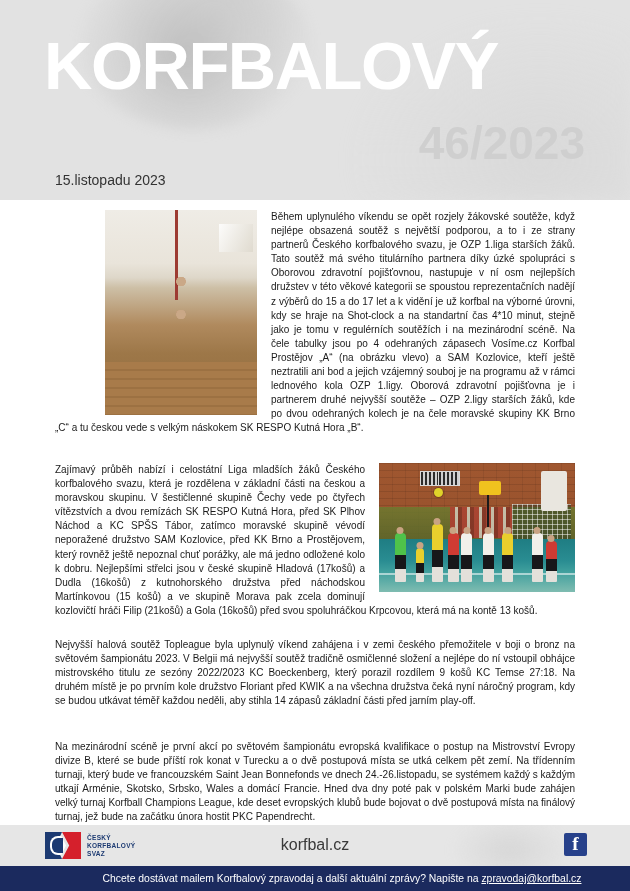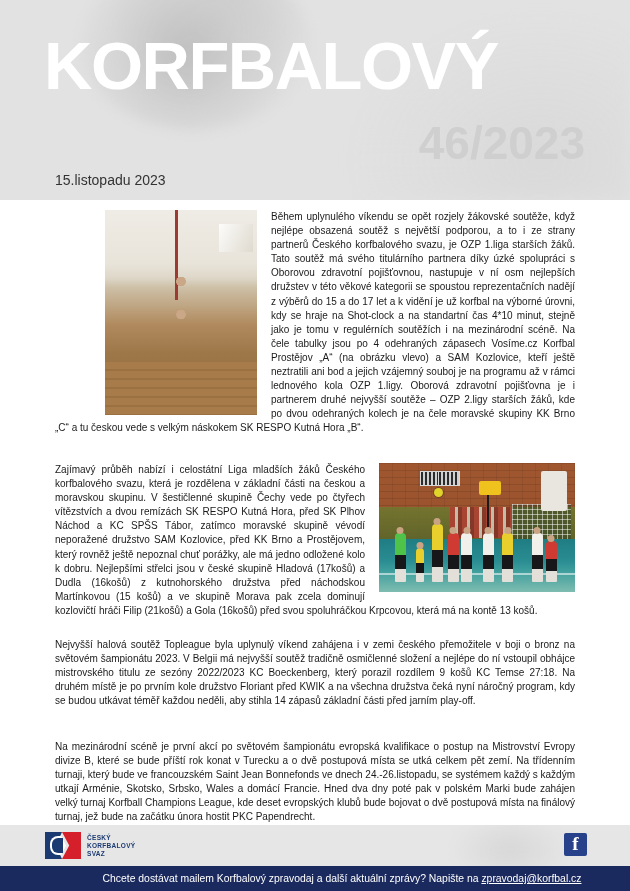--- a/index.html
+++ b/index.html
@@ -451,20 +451,21 @@
       <div class="inner"></div>
       <div class="inner2"></div>
     </div>
     <div class="csk-text">
       <div>ČESKÝ</div>
       <div>KORFBALOVÝ</div>
       <div>SVAZ</div>
     </div>
   </div>
 
+  <div class="site-url">korfbal.cz</div>
 
   <div class="fb-icon">
     <span>f</span>
   </div>
 
   <div class="cta-bar">
     <div class="cta-text">
       <span>Chcete dostávat mailem Korfbalový zpravodaj a další aktuální zprávy?  Napište na </span><span class="cta-mail">zpravodaj@korfbal.cz</span>
     </div>
   </div>

